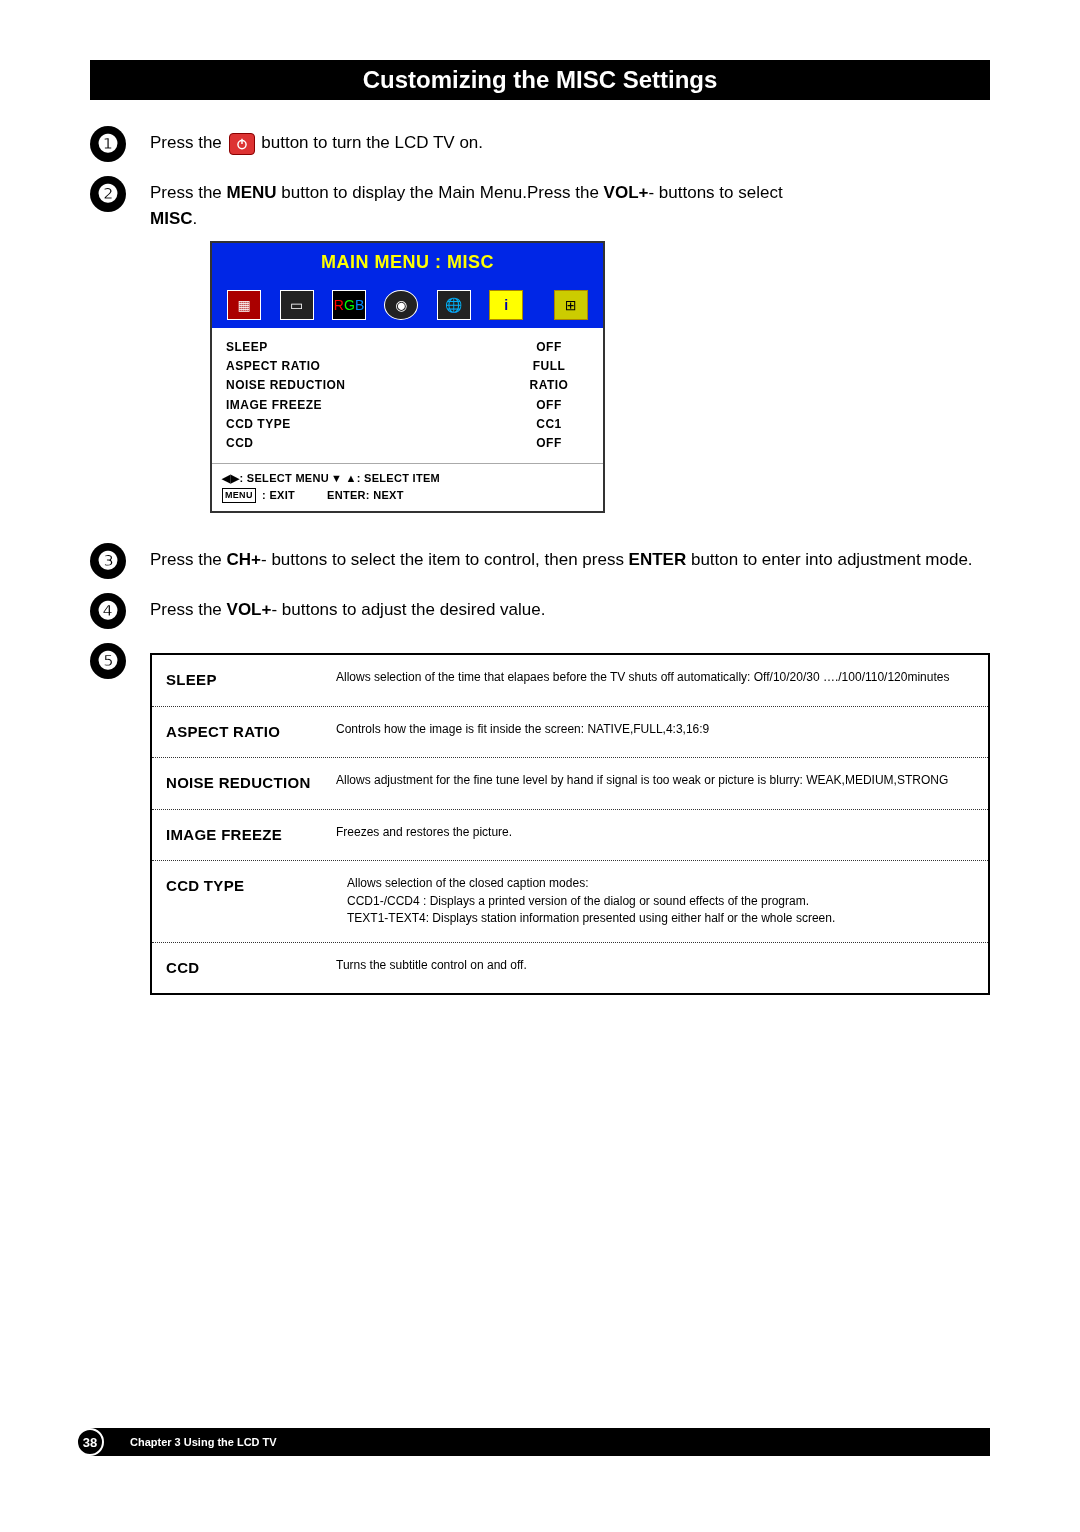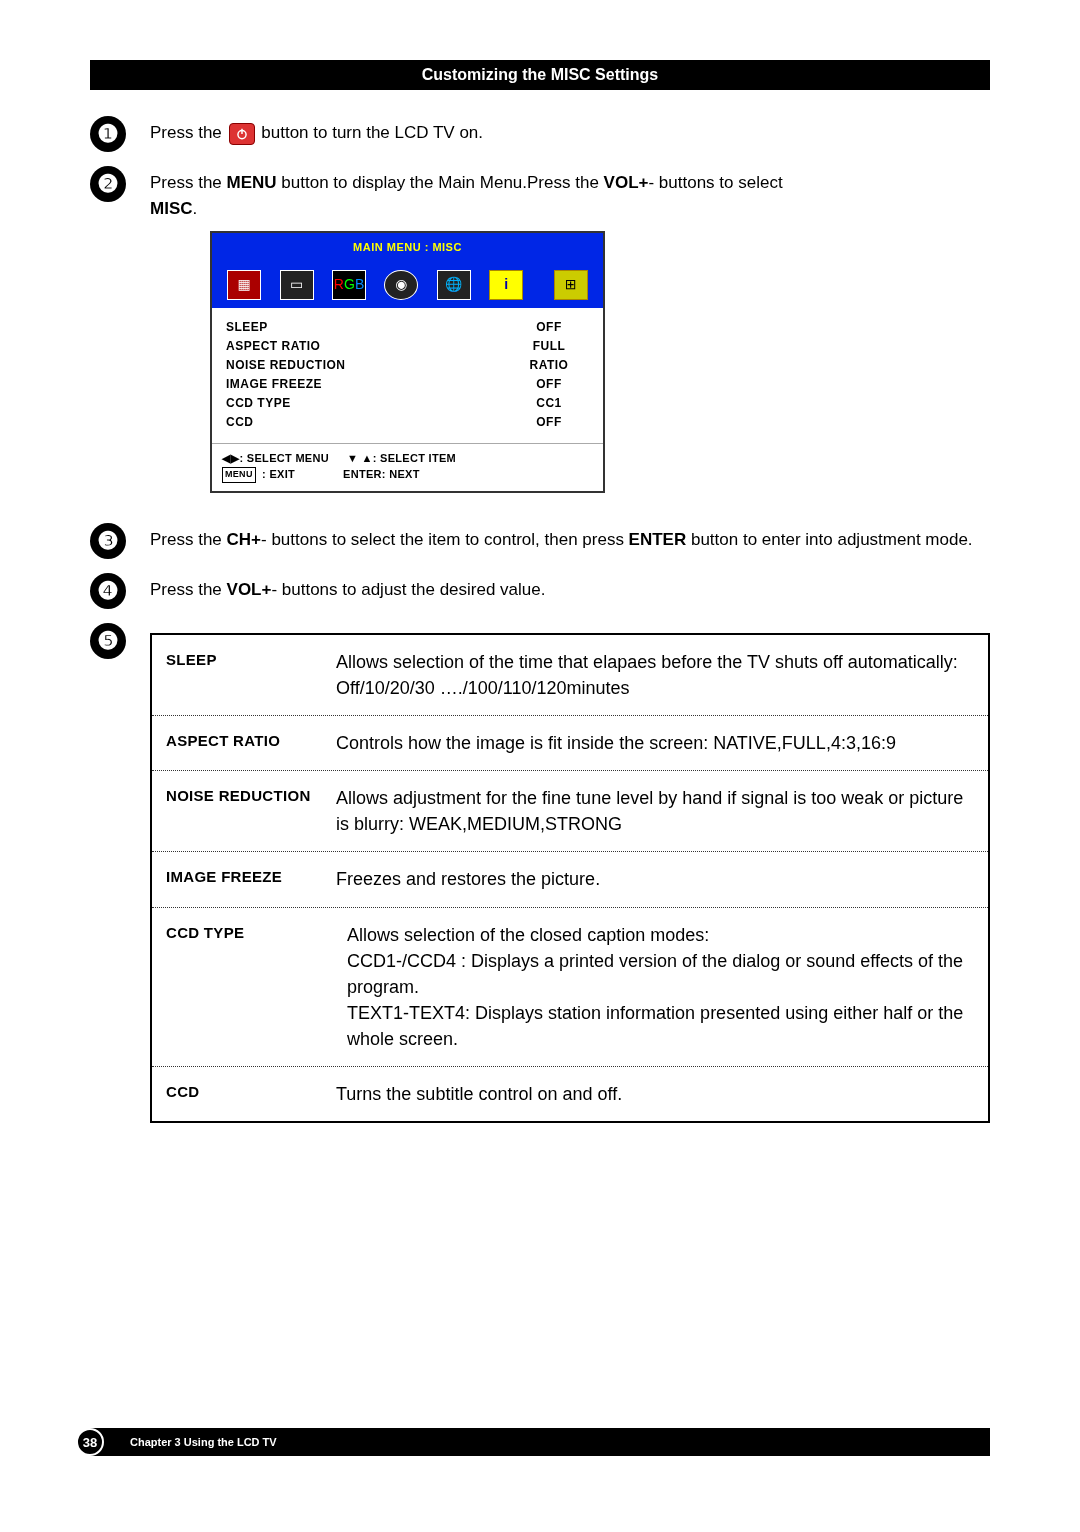--- a/index.html
+++ b/index.html
@@ -1,46 +1,46 @@
 <!DOCTYPE html>
 <html><head>
 <meta charset="utf-8">
 <style>
   * { box-sizing: border-box; margin: 0; padding: 0; }
   body { background: #fff; font-family: Arial, Helvetica, sans-serif; width: 1080px; height: 1532px; position: relative; }
   .page { position: absolute; left: 90px; top: 60px; width: 900px; }
-  .title-bar { background: #000; color: #fff; text-align: center; font-weight: bold; font-size: 16px; padding: 6px 0; margin-bottom: 30px; }
+  .title-bar { background: #000; color: #fff; text-align: center; font-weight: bold; font-size: 24px; padding: 6px 0; margin-bottom: 30px; }
   .step { display: flex; align-items: flex-start; margin-bottom: 18px; }
   .step-num { width: 36px; height: 36px; border-radius: 50%; background: #000; color: #fff; font-size: 24px; font-weight: bold; display: flex; align-items: center; justify-content: center; flex: 0 0 36px; margin-right: 24px; margin-top: -4px; }
   .step-body { flex: 1; font-size: 17px; line-height: 1.5; color: #000; }
   .power-btn { display: inline-flex; width: 26px; height: 22px; background: #d33; border: 1px solid #800; border-radius: 4px; color: #fff; align-items: center; justify-content: center; font-size: 14px; vertical-align: middle; margin: 0 2px; }
   .power-btn svg { width: 14px; height: 14px; }
   .bold { font-weight: bold; }
 
   .osd { border: 2px solid #333; width: 395px; margin: 10px 0 10px 60px; background: #fff; }
-  .osd-head { background: #0026e6; color: #ff0; font-weight: bold; font-size: 11px; text-align: center; padding: 6px 0; letter-spacing: 0.5px; }
+  .osd-head { background: #0026e6; color: #ff0; font-weight: bold; font-size: 18px; text-align: center; padding: 6px 0; letter-spacing: 0.5px; }
   .osd-icons { background: #0026e6; display: flex; justify-content: space-around; align-items: center; padding: 8px 6px; }
   .osd-icon { width: 34px; height: 30px; border: 1px solid #fff; display: flex; align-items: center; justify-content: center; font-size: 14px; color: #fff; }
   .osd-icon.red { background: #a00; }
   .osd-icon.dark { background: #222; }
   .osd-icon.yellow { background: #cc0; color:#000; border-color:#a80; }
   .osd-icon.info { background: #ff0; color:#00a; font-weight:bold; border-color:#a80; }
   .osd-icon.rgb { background:#000; }
   .osd-list { padding: 10px 14px 10px 14px; }
   .osd-row { display: flex; justify-content: space-between; font-size: 12px; font-weight: bold; line-height: 1.6; letter-spacing: 0.5px; }
   .osd-row .val { text-align: center; width: 80px; }
   .osd-foot { border-top: 1px solid #aaa; padding: 6px 10px 8px 10px; font-size: 11px; font-weight: bold; letter-spacing: 0.3px; }
-  .osd-foot-row { display: flex; gap: 18px; align-items: flex-end; }
+  .osd-foot-row { display: flex; gap: 2px; align-items: flex-end; }
   .menu-box { display:inline-block; border:1px solid #000; font-size:9px; padding:0 2px; margin-right:3px; vertical-align:middle; }
 
   .defs-table { border: 2px solid #000; width: 840px; margin-left: 60px; margin-top: 6px; }
   .defs-row { display: flex; border-bottom: 1px dotted #333; }
   .defs-row:last-child { border-bottom: none; }
   .defs-label { width: 180px; padding: 14px 10px 14px 14px; font-weight: bold; font-size: 15px; letter-spacing: 0.3px; }
-  .defs-desc { flex: 1; padding: 14px 14px 14px 4px; font-size: 18px; line-height: 1.45; }
+  .defs-desc { flex: 1; padding: 14px 14px 14px 4px; font-size: 12px; line-height: 1.45; }
 
   .footer-bar { position: absolute; left: 90px; bottom: 76px; width: 900px; background: #000; color: #fff; height: 28px; display: flex; align-items: center; }
   .footer-pagenum { width: 28px; height: 28px; border-radius: 50%; background: #000; border: 2px solid #fff; color: #fff; font-size: 13px; font-weight: bold; display: flex; align-items: center; justify-content: center; margin-left: -14px; position: relative; z-index: 2; }
   .footer-pagenum-wrap { position: relative; width: 14px; }
   .footer-text { font-size: 11px; font-weight: bold; margin-left: 26px; }
 </style>
 </head>
 <body>
 
 <div class="page">

